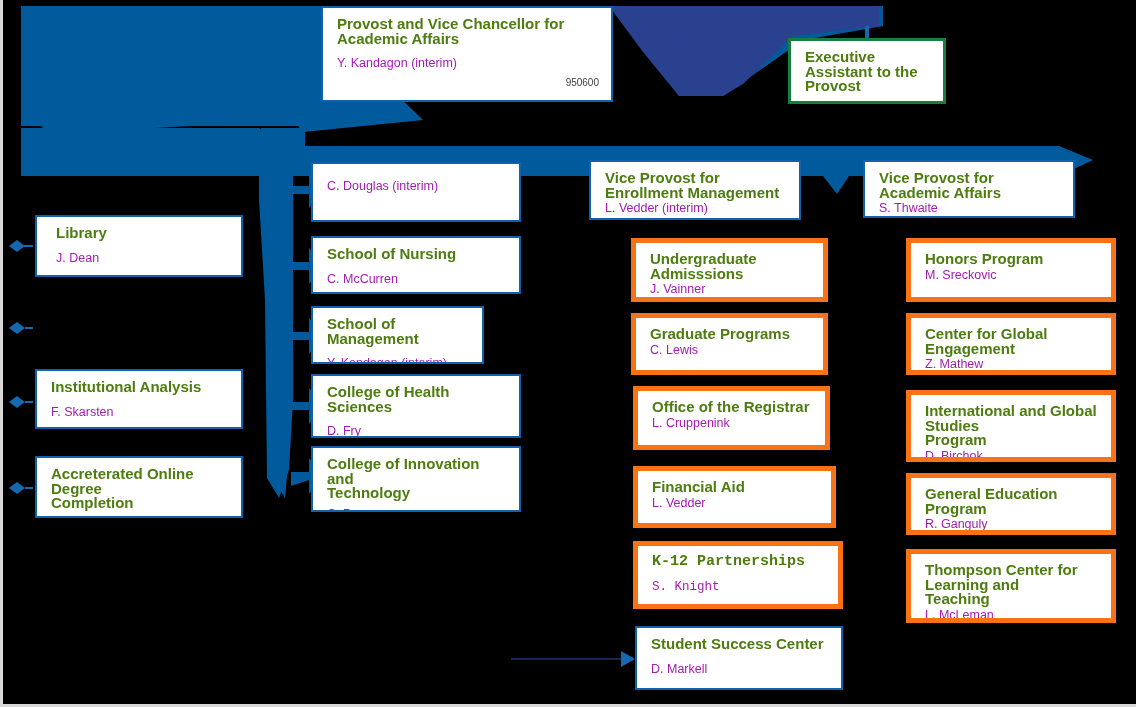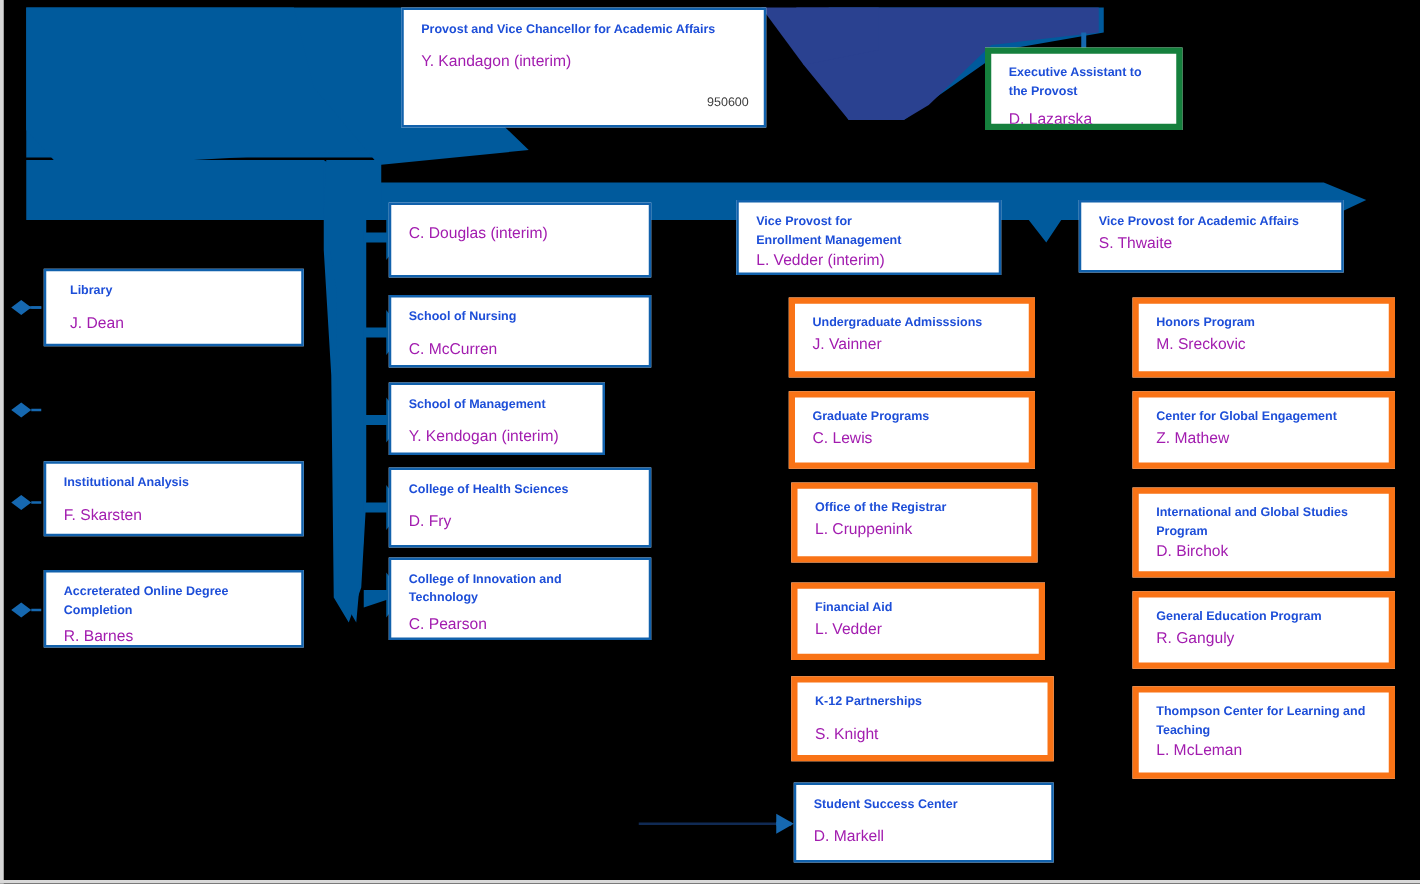--- a/index.html
+++ b/index.html
@@ -27,35 +27,35 @@
   }
   .node {
     position: absolute;
     background: #ffffff;
     box-sizing: border-box;
     padding: 9px 11px 8px 14px;
     overflow: hidden;
   }
   .node .ttl {
     font-weight: bold;
-    font-size: 10px;
+    font-size: 15px;
     line-height: 14.5px;
-    color: #1d4ed8;
+    color: #4d7c0f;
     white-space: pre-line;
   }
   .node .nm {
     font-size: 12.5px;
     line-height: 15px;
     color: #a21caf;
     margin-top: 10px;
   }
   .node.tight .nm { margin-top: 1px; }
   .border-blue { border: 2px solid #1161ac; }
   .border-gray { border: 5px solid #f97316; }
-  .border-dark { border: 5px solid #15803d; }
+  .border-dark { border: 3px solid #15803d; }
   .code {
     position: absolute;
     right: 12px;
     bottom: 12px;
     font-size: 10px;
     color: #3d3d3d;
   }
 </style>
 </head>
 <body>
@@ -262,21 +262,21 @@
   <div class="node border-gray tight" style="left:630px; top:386px; width:197px; height:64px;">
     <div class="ttl">Office of the Registrar</div>
     <div class="nm">L. Cruppenink</div>
   </div>
 
   <div class="node border-gray tight" style="left:630px; top:466px; width:203px; height:62px;">
     <div class="ttl">Financial Aid</div>
     <div class="nm">L. Vedder</div>
   </div>
 
-  <div class="node border-gray" style="left:630px; top:541px; width:210px; height:68px;">
+  <div class="node border-gray" style="left:630px; top:541px; width:210px; height:68px;font-family:Liberation Mono, monospace;">
     <div class="ttl">K-12 Partnerships</div>
     <div class="nm">S. Knight</div>
   </div>
 
   <div class="node border-blue" style="left:632px; top:626px; width:208px; height:64px;">
     <div class="ttl">Student Success Center</div>
     <div class="nm">D. Markell</div>
   </div>
 
   <div class="node border-blue tight" style="left:860px; top:160px; width:212px; height:58px;">

